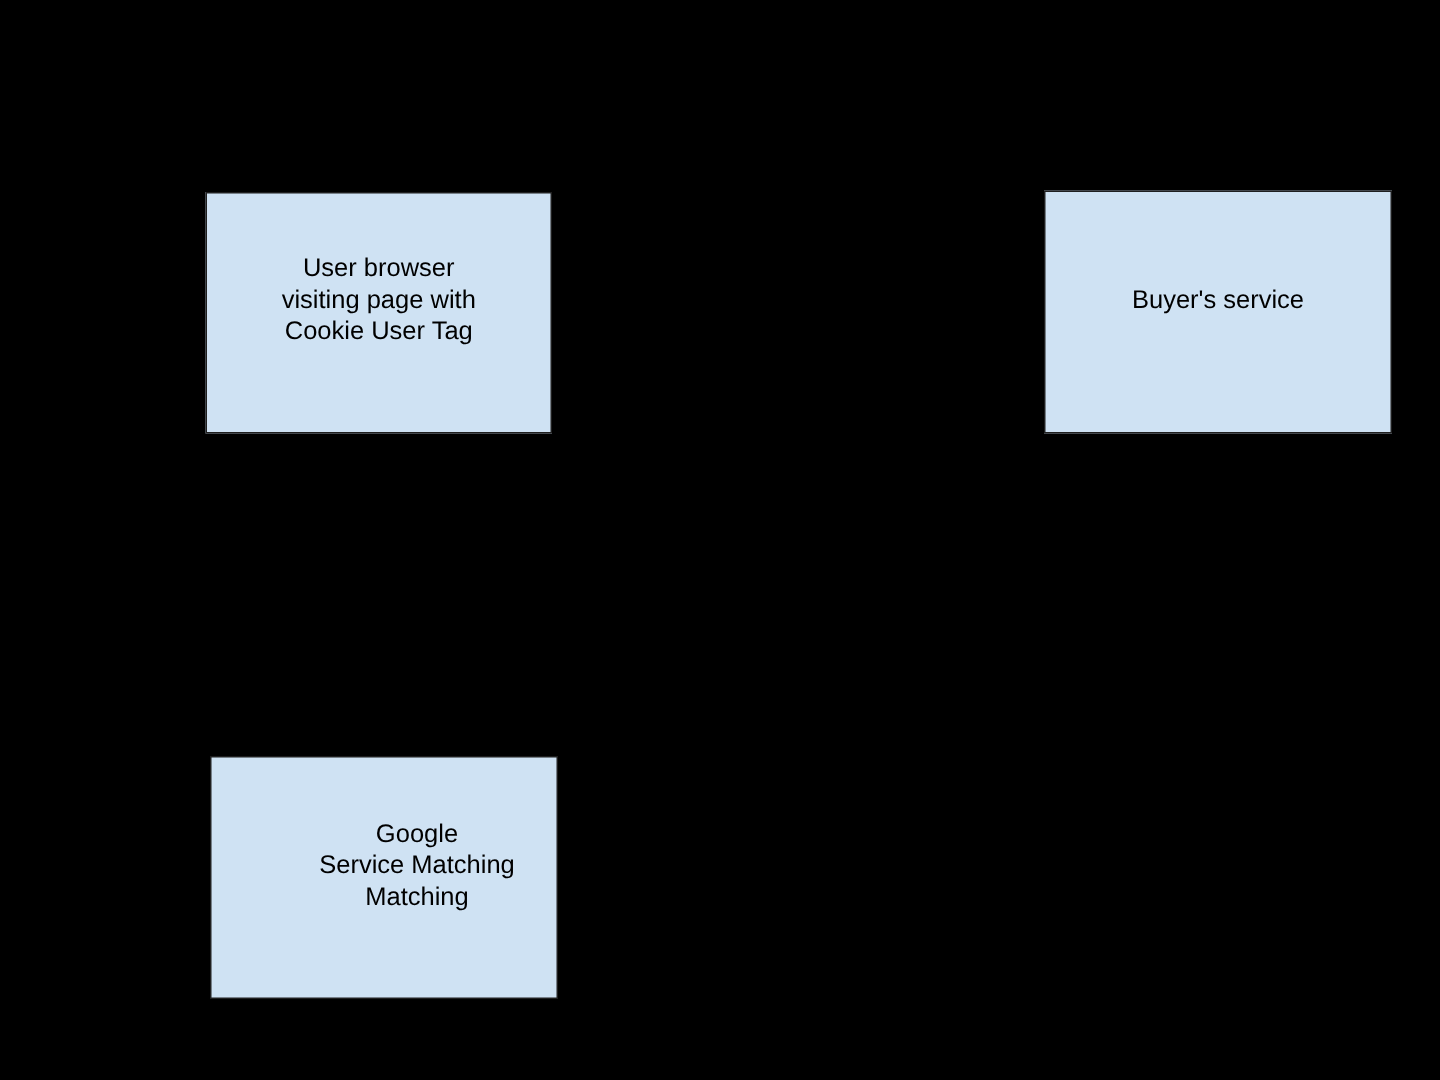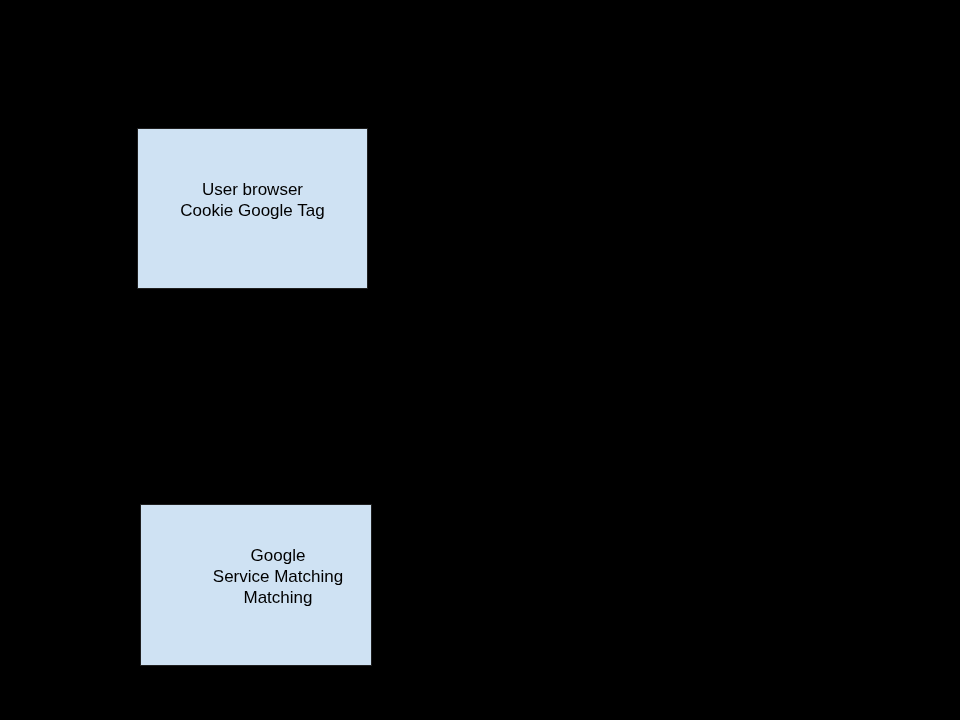--- a/index.html
+++ b/index.html
@@ -61,24 +61,30 @@
   }
 </style>
 </head>
 <body>
 
 <div class="diagram-canvas">
 
   <div class="node" id="node-user-browser">
     <div class="label">
       <span class="line">User browser</span>
-      <span class="line">Cookie Google Tag</span>
+      <span class="line">visiting page with</span>
+      <span class="line">Cookie User Tag</span>
     </div>
   </div>
 
+  <div class="node" id="node-buyers-service">
+    <div class="label">
+      <span class="line">Buyer's service</span>
+    </div>
+  </div>
 
   <div class="node" id="node-google-cms">
     <div class="label">
       <span class="line">Google</span>
       <span class="line">Service Matching</span>
       <span class="line">Matching</span>
     </div>
   </div>
 
 </div>

